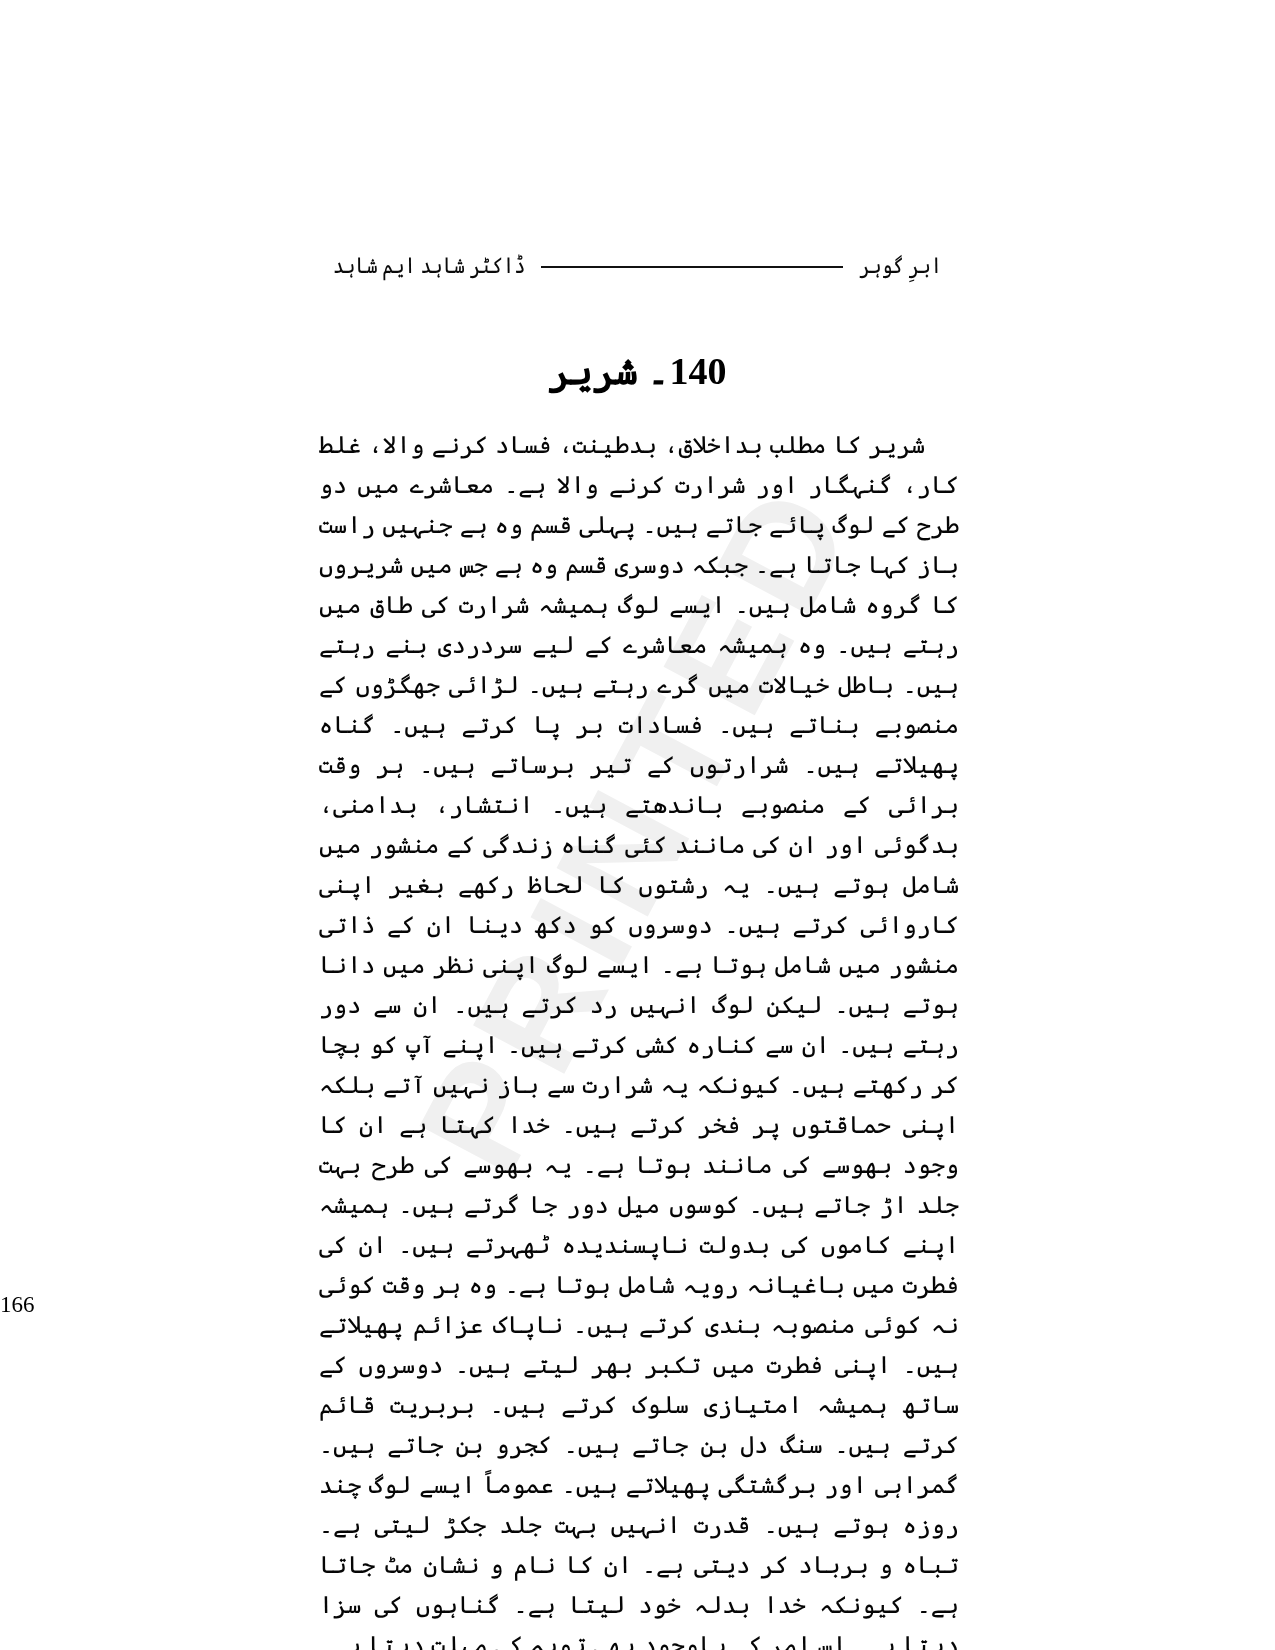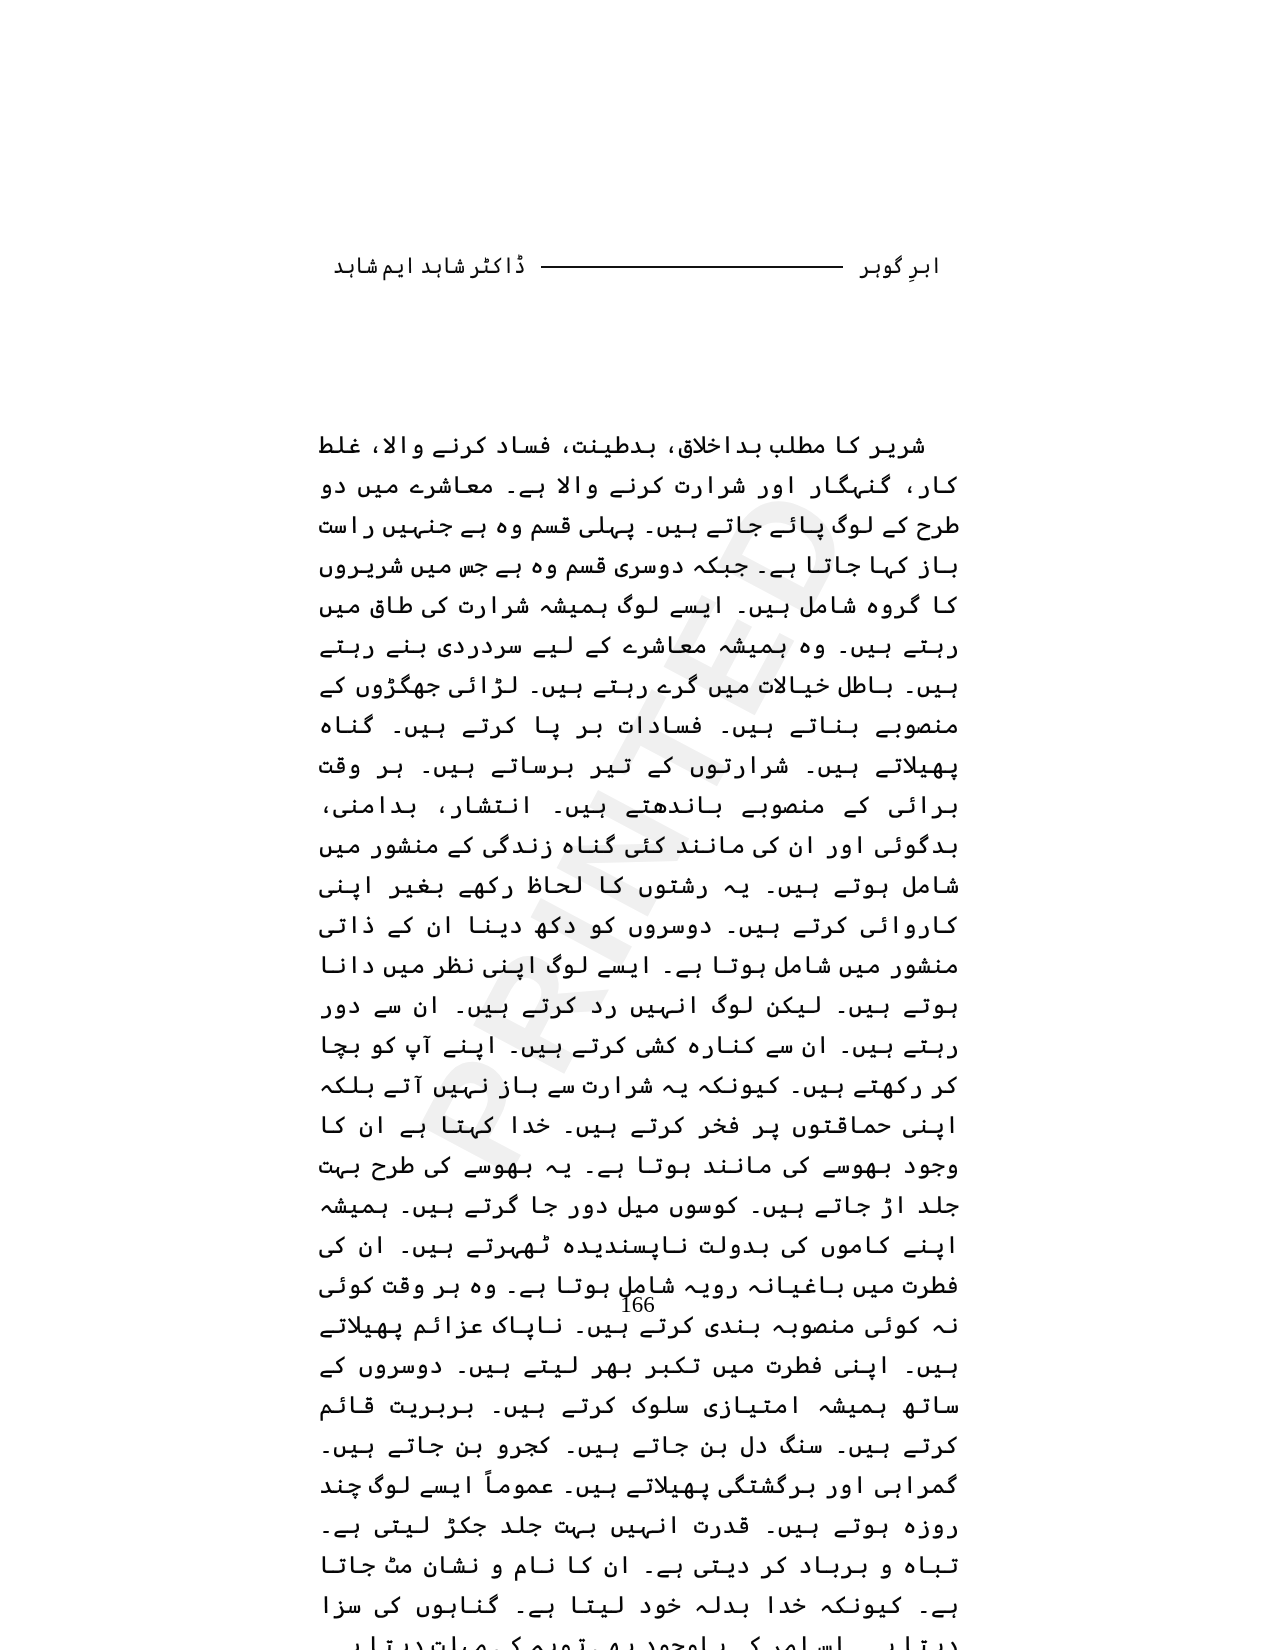--- a/index.html
+++ b/index.html
@@ -110,21 +110,20 @@
     margin: 0;
     text-indent: 34px;
   }
 
   
   .page-number {
     position: absolute;
     top: 1292px;
     left: 0;
     width: 1275px;
-    text-align: center;
     direction: ltr;
     font-family: "Liberation Serif", "DejaVu Serif", serif;
     font-size: 23px;
     color: #000000;
     z-index: 2;
   }
 </style>
 </head>
 <body>
 
@@ -133,20 +132,21 @@
   <div class="watermark">
     <div class="watermark-text">PRINTED</div>
   </div>
 
   <div class="running-header">
     <div class="header-right">ابرِ گوہر</div>
     <div class="header-rule"></div>
     <div class="header-left">ڈاکٹر شاہد ایم شاہد</div>
   </div>
 
+  <div class="section-title">140۔ شریر</div>
 
   <div class="body-block">
     <p><span>شریر کا مطلب بداخلاق، بدطینت، فساد کرنے والا، غلط کار، گنہگار اور شرارت کرنے والا ہے۔ معاشرے میں دو طرح کے لوگ پائے جاتے ہیں۔ پہلی قسم وہ ہے جنہیں راست باز کہا جاتا ہے۔ جبکہ دوسری قسم وہ ہے جس میں شریروں کا گروہ شامل ہیں۔ ایسے لوگ ہمیشہ شرارت کی طاق میں رہتے ہیں۔ وہ ہمیشہ معاشرے کے لیے سردردی بنے رہتے ہیں۔ باطل خیالات میں گرے رہتے ہیں۔ لڑائی جھگڑوں کے منصوبے بناتے ہیں۔ فسادات بر پا کرتے ہیں۔ گناہ پھیلاتے ہیں۔ شرارتوں کے تیر برساتے ہیں۔ ہر وقت برائی کے منصوبے باندھتے ہیں۔ انتشار، بدامنی، بدگوئی اور ان کی مانند کئی گناہ زندگی کے منشور میں شامل ہوتے ہیں۔ یہ رشتوں کا لحاظ رکھے بغیر اپنی کاروائی کرتے ہیں۔ دوسروں کو دکھ دینا ان کے ذاتی منشور میں شامل ہوتا ہے۔ ایسے لوگ اپنی نظر میں دانا ہوتے ہیں۔ لیکن لوگ انہیں رد کرتے ہیں۔ ان سے دور رہتے ہیں۔ ان سے کنارہ کشی کرتے ہیں۔ اپنے آپ کو بچا کر رکھتے ہیں۔ کیونکہ یہ شرارت سے باز نہیں آتے بلکہ اپنی حماقتوں پر فخر کرتے ہیں۔ خدا کہتا ہے ان کا وجود بھوسے کی مانند ہوتا ہے۔ یہ بھوسے کی طرح بہت جلد اڑ جاتے ہیں۔ کوسوں میل دور جا گرتے ہیں۔ ہمیشہ اپنے کاموں کی بدولت ناپسندیدہ ٹھہرتے ہیں۔ ان کی فطرت میں باغیانہ رویہ شامل ہوتا ہے۔ وہ ہر وقت کوئی نہ کوئی منصوبہ بندی کرتے ہیں۔ ناپاک عزائم پھیلاتے ہیں۔ اپنی فطرت میں تکبر بھر لیتے ہیں۔ دوسروں کے ساتھ ہمیشہ امتیازی سلوک کرتے ہیں۔ بربریت قائم کرتے ہیں۔ سنگ دل بن جاتے ہیں۔ کجرو بن جاتے ہیں۔ گمراہی اور برگشتگی پھیلاتے ہیں۔ عموماً ایسے لوگ چند روزہ ہوتے ہیں۔ قدرت انہیں بہت جلد جکڑ لیتی ہے۔ تباہ و برباد کر دیتی ہے۔ ان کا نام و نشان مٹ جاتا ہے۔ کیونکہ خدا بدلہ خود لیتا ہے۔ گناہوں کی سزا دیتا ہے۔ اس امر کے باوجود بھی توبہ کی مہلت دیتا ہے۔ کیونکہ وہ معاف کرنے میں سچا اور قادر ہے۔ انسان کی قرمزی گناہ بھی مٹا دیتا ہے۔ بشرطکہ</span></p>
   </div>
 
   <div class="page-number">166</div>
 
 </div>
 
 </body></html>

